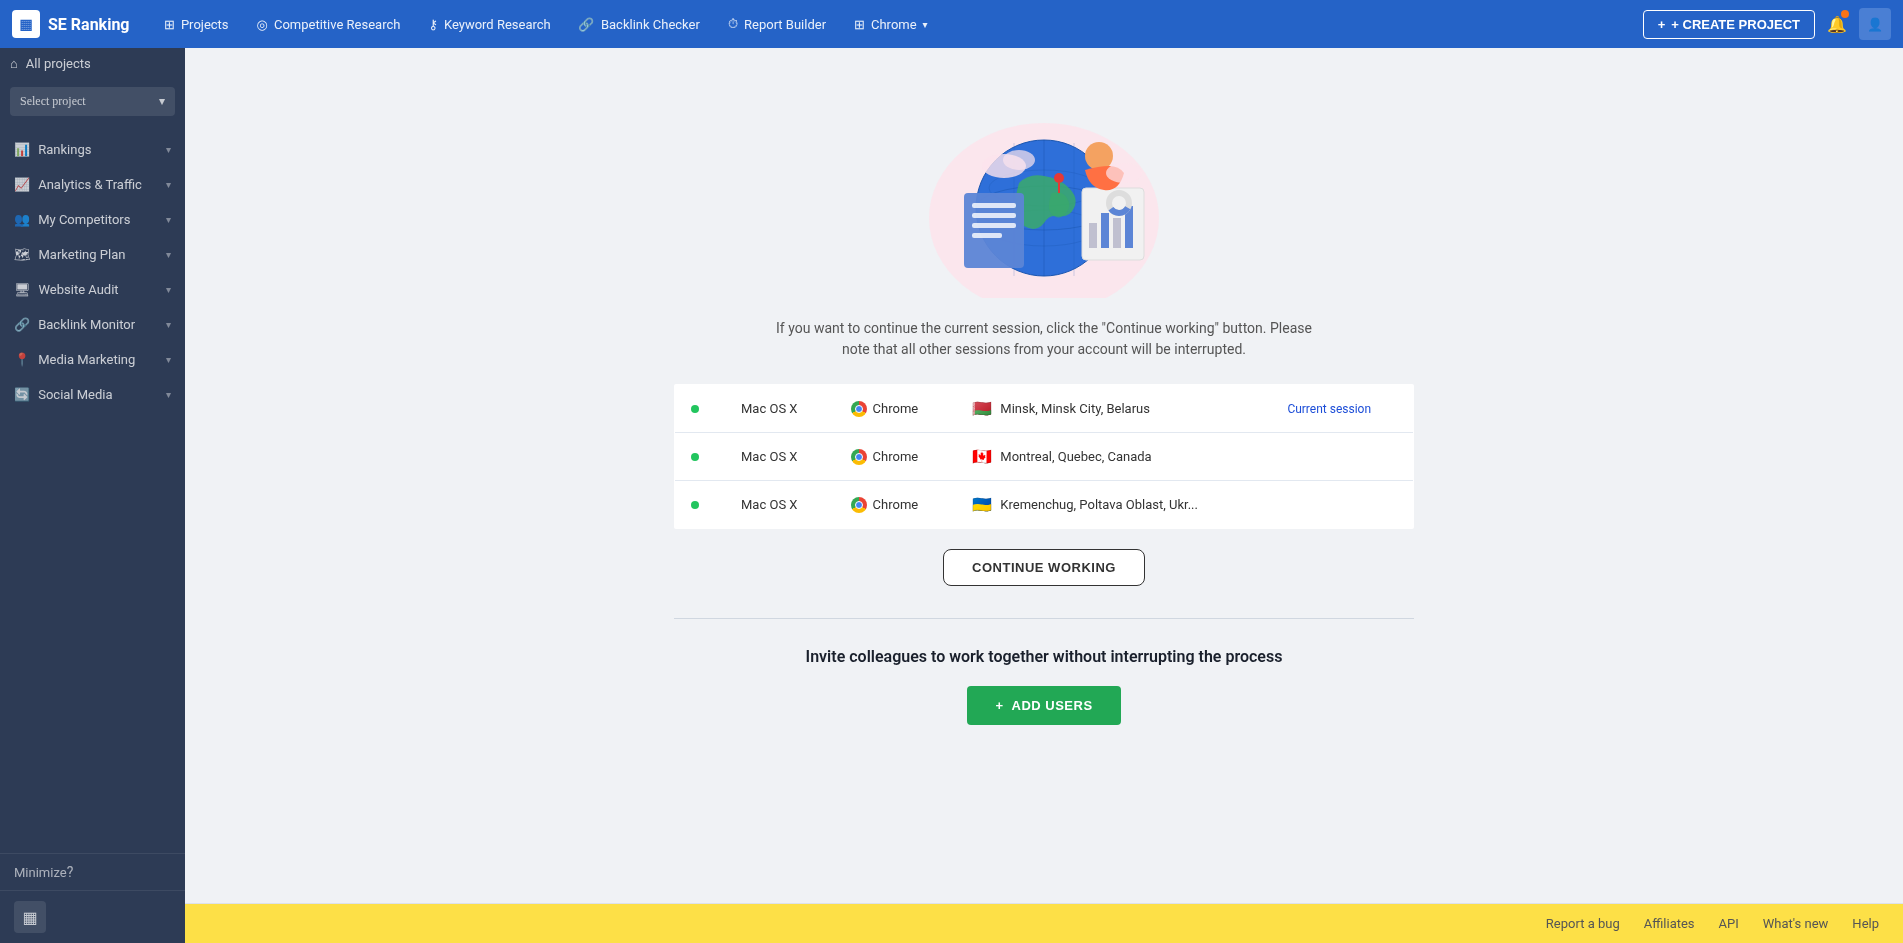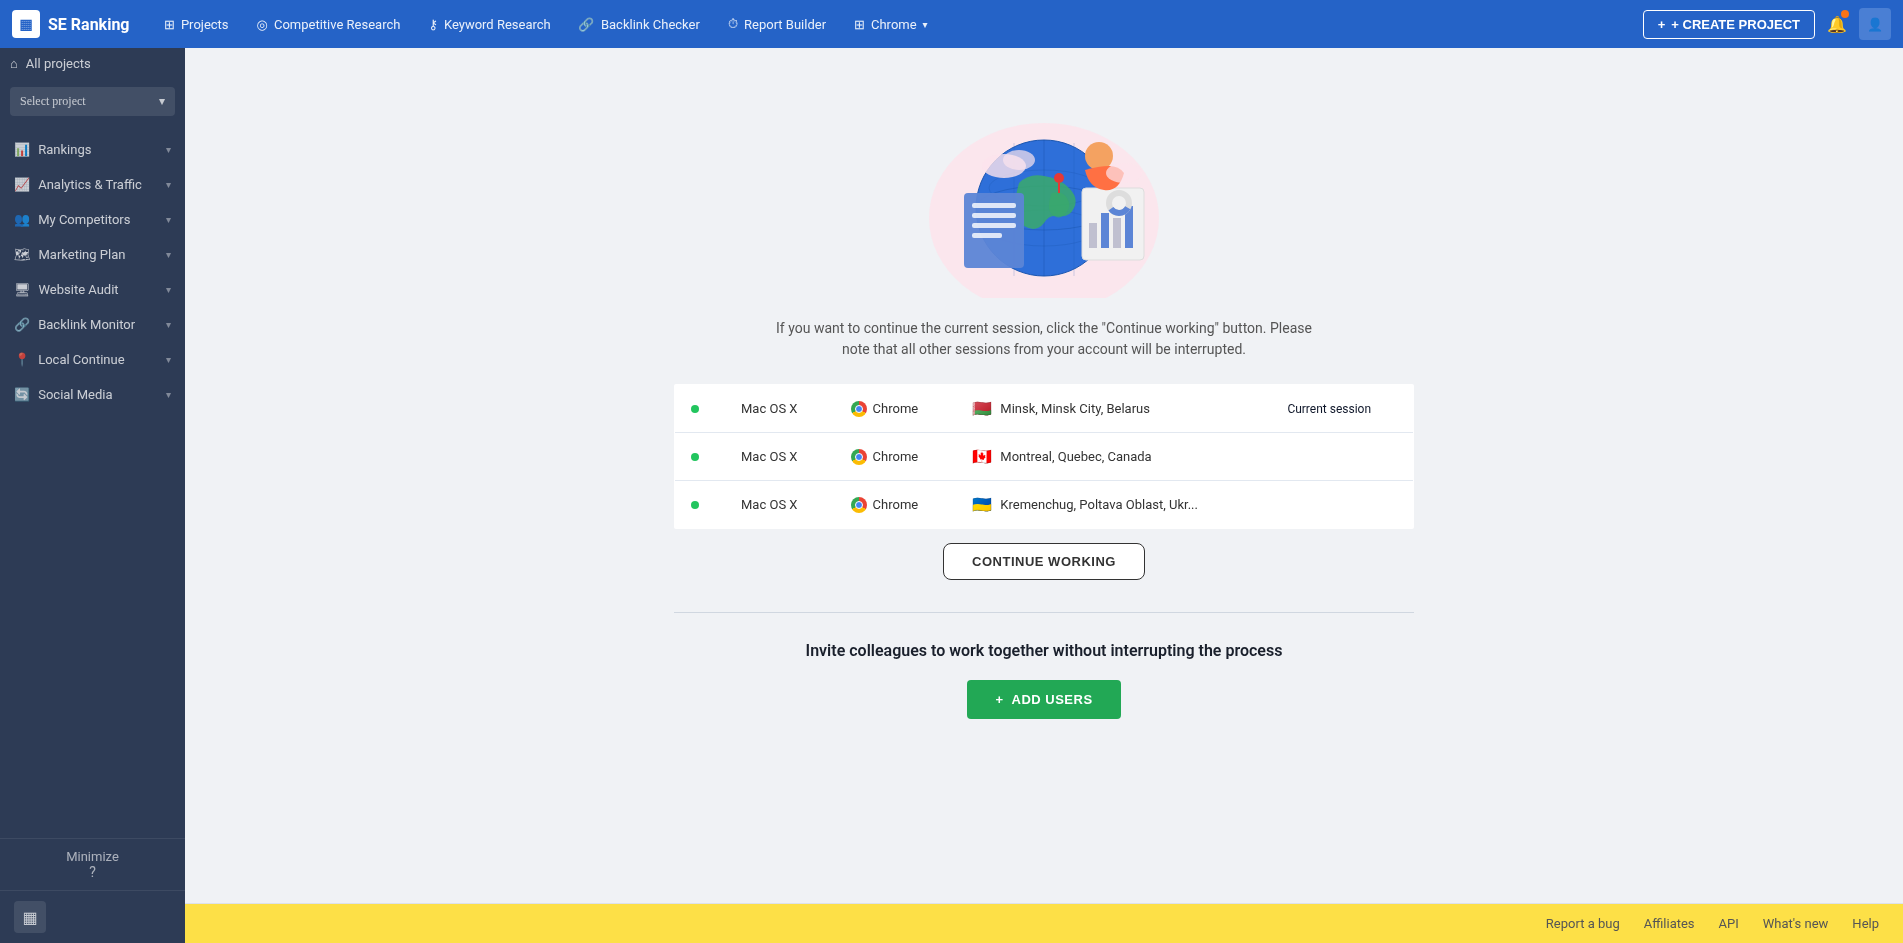--- a/index.html
+++ b/index.html
@@ -149,28 +149,27 @@
       padding: 10px 14px;
       cursor: pointer;
       position: relative;
     }
     .sidebar-item .chevron {
       margin-left: auto;
       font-size: 10px;
       color: rgba(255,255,255,0.4);
     }
     .sidebar-bottom {
-      padding: 10px 32px;
+      padding: 10px 14px;
       border-top: 1px solid rgba(255,255,255,0.08);
       display: flex;
       align-items: center;
       color: rgba(255,255,255,0.6);
       font-size: 13px;
       cursor: pointer;
-      flex-direction: column;
     }
 
     
     .content {
       flex: 1;
       overflow-y: auto;
       background: #f0f2f5;
       display: flex;
       flex-direction: column;
       align-items: center;
@@ -211,21 +210,21 @@
       margin-bottom: 24px;
     }
 
     .sessions-table {
       width: 100%;
       border-collapse: collapse;
       background: white;
       border-radius: 2px;
       overflow: hidden;
       border: 1px solid #e2e8f0;
-      margin-bottom: 14px;
+      margin-bottom: 20px;
     }
     .sessions-table td {
       padding: 14px 16px;
       font-size: 13px;
       color: #333;
       border-bottom: 1px solid #e2e8f0;
     }
     .sessions-table tr:last-child td {
       border-bottom: none;
     }
@@ -249,21 +248,21 @@
       gap: 6px;
       white-space: nowrap;
     }
     .location-cell {
       display: flex;
       align-items: center;
       gap: 8px;
       white-space: nowrap;
     }
     .current-session-badge {
-      color: #0f172a;
+      color: #1d4ed8;
       font-size: 12px;
       white-space: nowrap;
     }
     .dot-cell {
       width: 20px;
     }
 
     .continue-btn {
       border: 1.5px solid #333;
       background: white;
@@ -436,21 +435,21 @@
         <span>Website Audit</span>
         <span class="chevron">▾</span>
       </div>
       <div class="sidebar-item">
         <span>🔗</span>
         <span>Backlink Monitor</span>
         <span class="chevron">▾</span>
       </div>
       <div class="sidebar-item">
         <span>📍</span>
-        <span>Local Continue</span>
+        <span>Media Marketing</span>
         <span class="chevron">▾</span>
       </div>
       <div class="sidebar-item">
         <span>🔄</span>
         <span>Social Media</span>
         <span class="chevron">▾</span>
       </div>
     </nav>
     <div class="sidebar-bottom">
       <span>Minimize</span>

